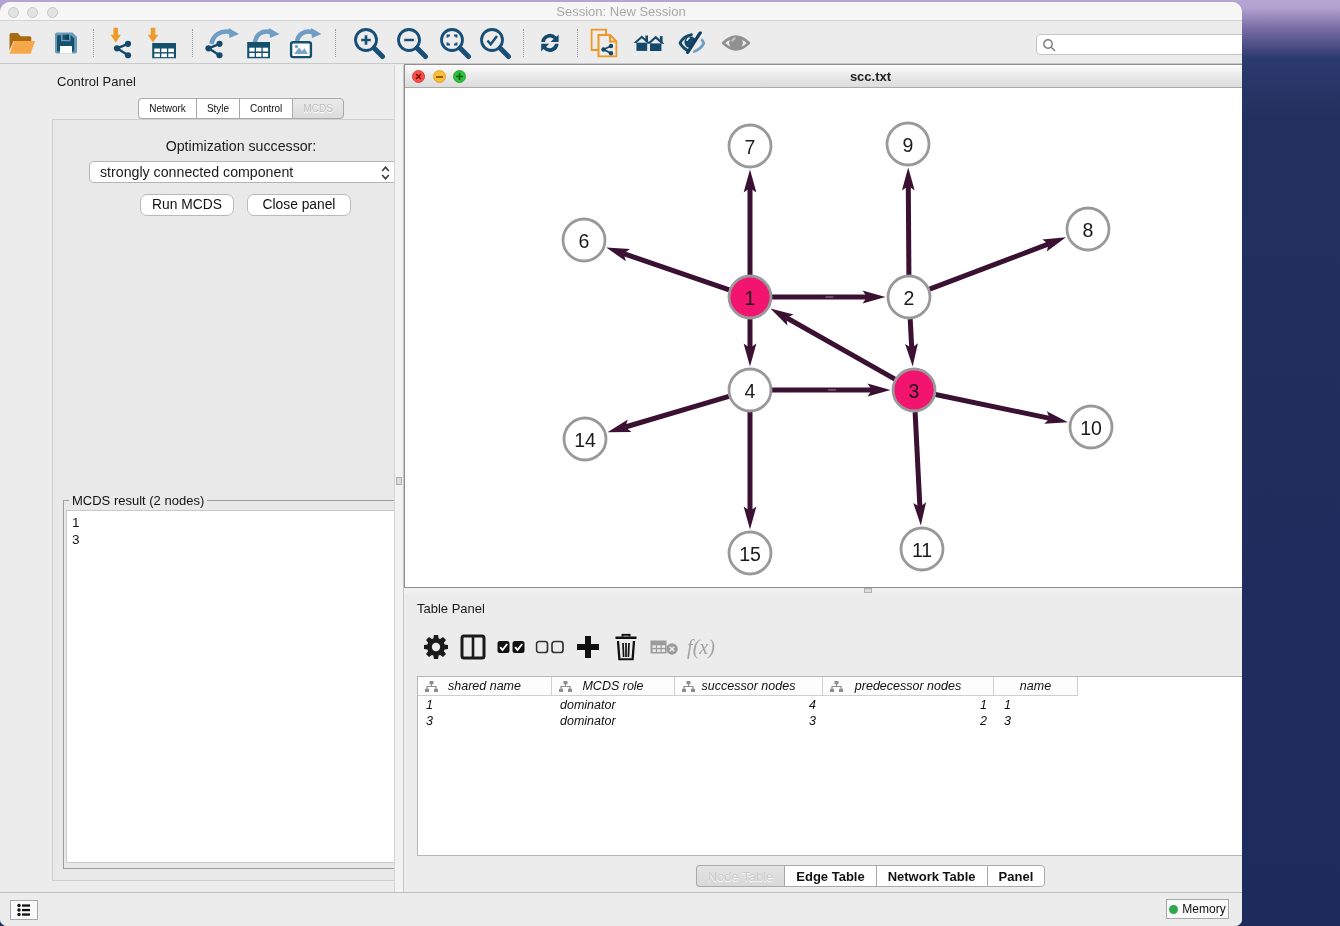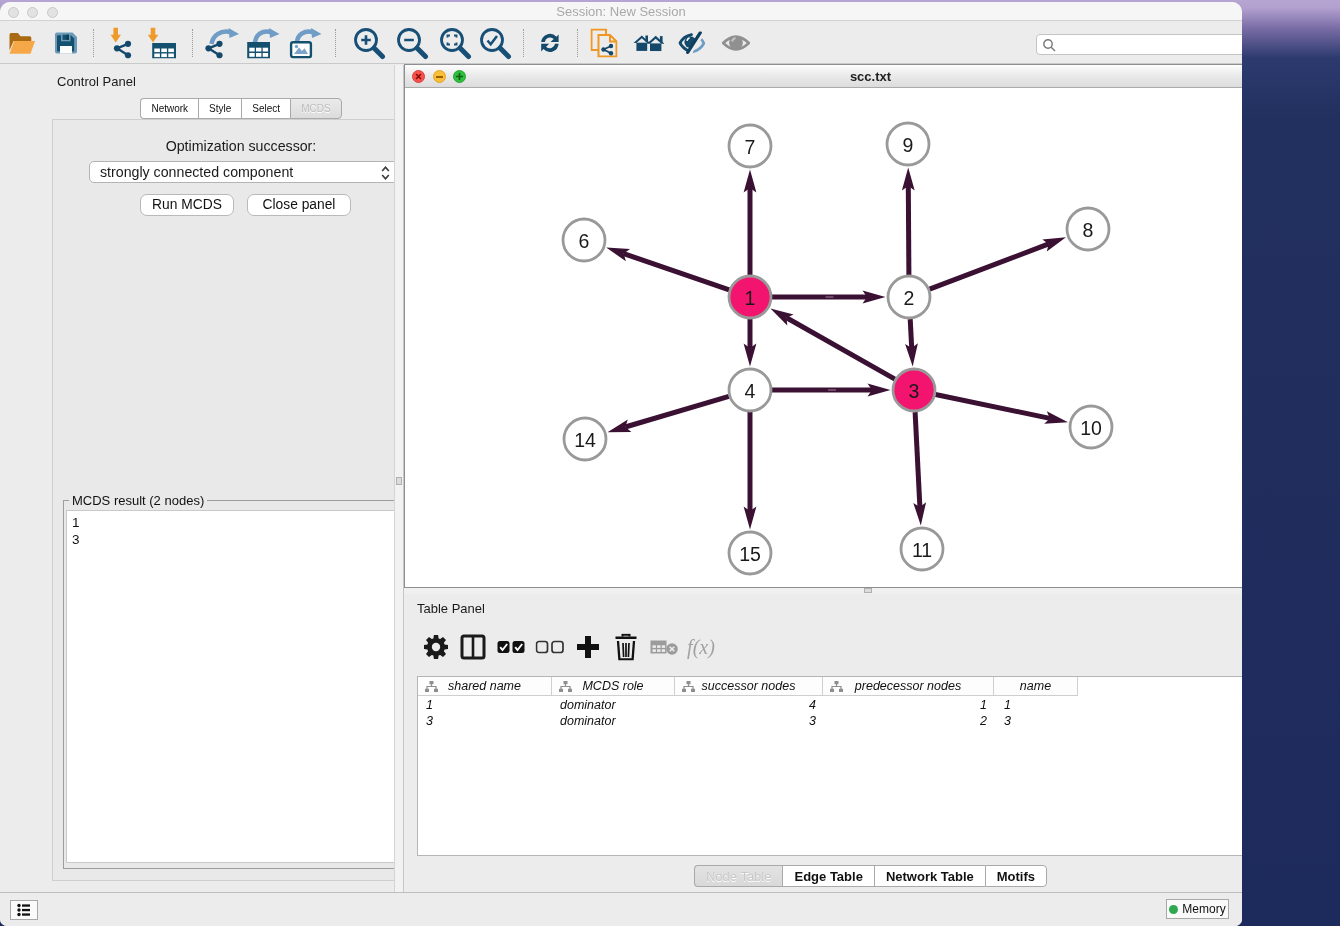--- a/index.html
+++ b/index.html
@@ -178,21 +178,21 @@
 </svg>
 
   </div>
   <div class="cpanel">
     <div class="phead" style="position:absolute;left:13px;top:9px;">Control Panel</div>
     <div style="position:absolute;right:27px;top:11px;width:10px;height:10px;border:1.5px solid #111;"></div>
     <svg style="position:absolute;right:9px;top:11px;" width="11" height="11" viewBox="0 0 11 11">
         <path d="M1.5 1.5 L9.5 9.5 M9.5 1.5 L1.5 9.5" stroke="#111" stroke-width="2.4" stroke-linecap="round"></path>
       </svg>
     <div class="tabs">
-      <div class="tab first">Network</div><div class="tab">Style</div><div class="tab">Select</div><div class="tab sel last">MCDS</div>
+      <div class="tab first">Network</div><div class="tab">Style</div><div class="tab">Control</div><div class="tab sel last">MCDS</div>
     </div>
     <div class="tabpane">
       <div class="optlabel">Optimization successor:</div>
       <div class="combo">strongly connected component
         <svg style="position:absolute;right:9px;top:4px;" width="9" height="14" viewBox="0 0 9 14">
             <path d="M1.2 5 L4.5 1.2 L7.8 5 M1.2 9 L4.5 12.8 L7.8 9" stroke="#3a3a3a" stroke-width="1.6" fill="none"></path>
           </svg>
       </div>
       <div class="btn" style="left:87px;top:74px;width:94px;">Run MCDS</div>
       <div class="btn" style="left:194px;top:74px;width:104px;">Close panel</div>
@@ -377,21 +377,21 @@
 <div class="trow" style="left:142px;top:37px;">dominator</div>
 <div class="trow" style="left:257px;top:21px;width:141px;text-align:right;">4</div>
 <div class="trow" style="left:257px;top:37px;width:141px;text-align:right;">3</div>
 <div class="trow" style="left:405px;top:21px;width:164px;text-align:right;">1</div>
 <div class="trow" style="left:405px;top:37px;width:164px;text-align:right;">2</div>
 <div class="trow" style="left:586px;top:21px;">1</div>
 <div class="trow" style="left:586px;top:37px;">3</div>
 
     </div>
     <div class="btabs">
-      <div class="btab first sel">Node Table</div><div class="btab">Edge Table</div><div class="btab">Network Table</div><div class="btab last">Motifs</div>
+      <div class="btab first sel">Node Table</div><div class="btab">Edge Table</div><div class="btab">Network Table</div><div class="btab last">Panel</div>
     </div>
   </div>
   <div class="statusbar">
     <div class="listbtn"><svg width="26" height="18" viewBox="0 0 26 18">
           <circle cx="8" cy="4.5" r="1.7" fill="#111"></circle>
           <circle cx="8" cy="9" r="1.7" fill="#111"></circle>
           <circle cx="8" cy="13.5" r="1.7" fill="#111"></circle>
           <rect x="11" y="3.4" width="8" height="2.3" fill="#111"></rect>
           <rect x="11" y="7.9" width="8" height="2.3" fill="#111"></rect>
           <rect x="11" y="12.4" width="8" height="2.3" fill="#111"></rect>

